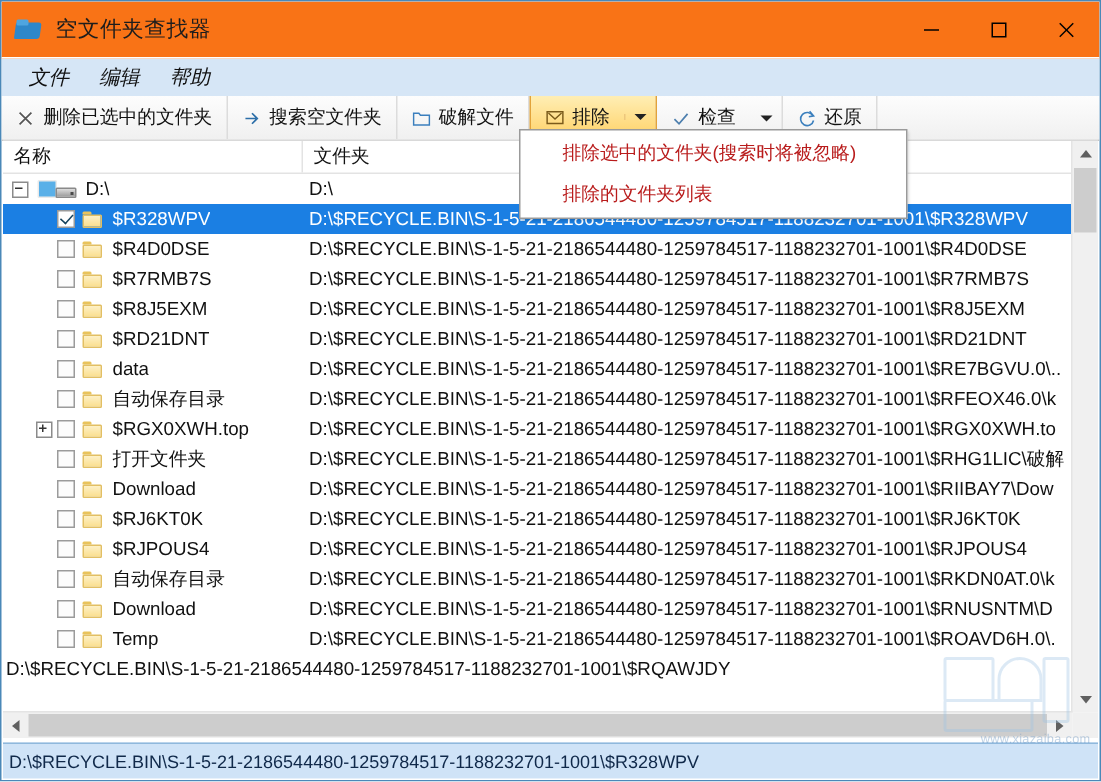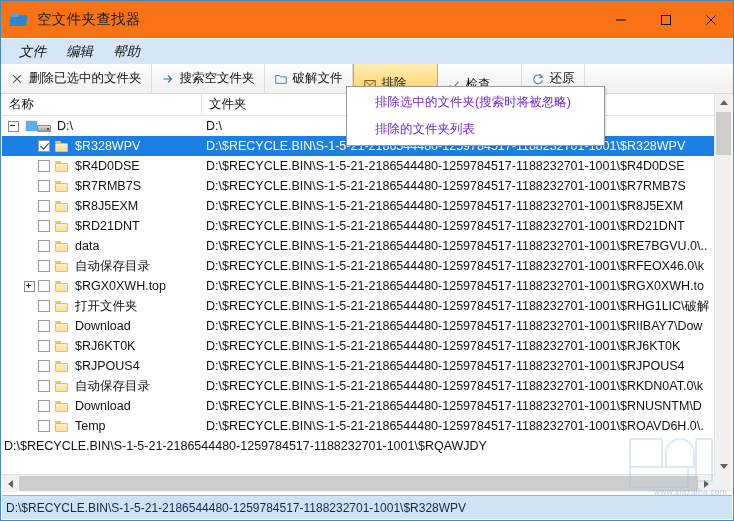--- a/index.html
+++ b/index.html
@@ -91,21 +91,21 @@
   .tb-btn {
     display: flex;
     align-items: center;
     gap: 5px;
     padding: 0 9px;
     border-right: 1px solid #dcdcdc;
     white-space: nowrap;
   }
   .tb-split {
     display: flex;
-    align-items: flex-end;
+    align-items: center;
     border-right: 1px solid #dcdcdc;
   }
   .tb-split .tb-btn { border-right: none; }
   .tb-split.active {
     background: linear-gradient(#ffeeb4, #ffd268);
     border: 1px solid #e2a33a;
     border-top: none;
   }
   .tb-arrow {
     display: flex; align-items: center; justify-content: center;
@@ -124,21 +124,21 @@
   
   .dropdown {
     position: absolute;
     left: 345px; top: 85px;
     width: 257px;
     background: #ffffff;
     border: 1px solid #9a9a9a;
     box-shadow: 1px 1px 2px rgba(0,0,0,.18);
     z-index: 40;
     font-size: 12.5px;
-    color: #6d28d9;
+    color: #b91c1c;
     padding: 2px 0;
   }
   .dd-item {
     padding: 5px 6px 5px 28px;
     white-space: nowrap;
   }
 
   
   .listwrap {
     position: absolute;

